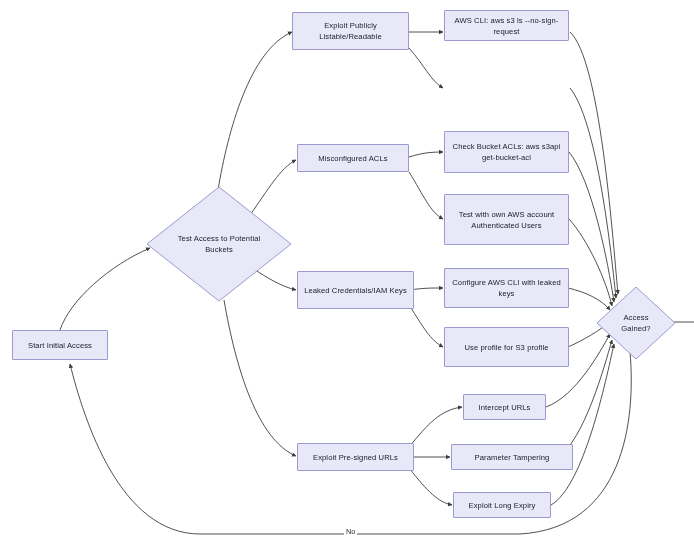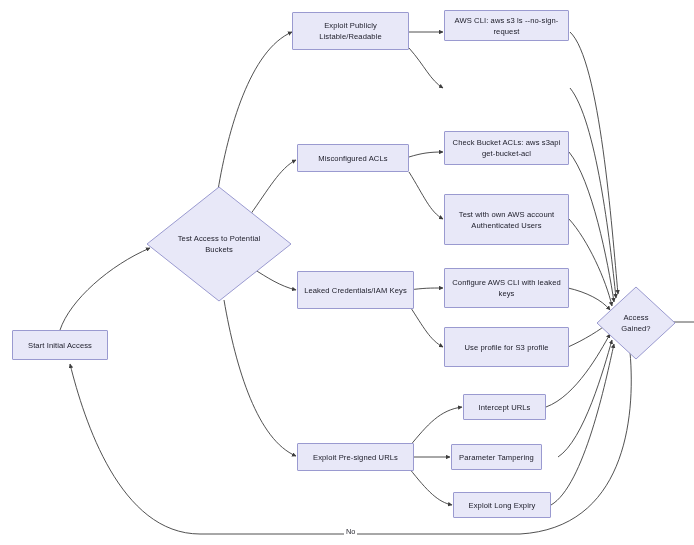--- a/index.html
+++ b/index.html
@@ -141,21 +141,21 @@
 
   <div class="node box" style="left:444px; top:10px; width:125px; height:31px;">
     <span>AWS CLI: aws s3 ls --no-sign-request</span>
   </div>
 
 
   <div class="node box" style="left:297px; top:144px; width:112px; height:28px;">
     <span>Misconfigured ACLs</span>
   </div>
 
-  <div class="node box" style="left:444px; top:131px; width:125px; height:34px;">
+  <div class="node box" style="left:444px; top:131px; width:125px; height:42px;">
     <span>Check Bucket ACLs: aws s3api get-bucket-acl</span>
   </div>
 
   <div class="node box" style="left:444px; top:194px; width:125px; height:51px;">
     <span>Test with own AWS account Authenticated Users</span>
   </div>
 
   <div class="node box" style="left:297px; top:271px; width:117px; height:38px;">
     <span>Leaked Credentials/IAM Keys</span>
   </div>
@@ -169,21 +169,21 @@
   </div>
 
   <div class="node box" style="left:297px; top:443px; width:117px; height:28px;">
     <span>Exploit Pre-signed URLs</span>
   </div>
 
   <div class="node box" style="left:463px; top:394px; width:83px; height:26px;">
     <span>Intercept URLs</span>
   </div>
 
-  <div class="node box" style="left:451px; top:444px; width:91px; height:26px;">
+  <div class="node box" style="left:451px; top:444px; width:122px; height:26px;">
     <span>Parameter Tampering</span>
   </div>
 
   <div class="node box" style="left:453px; top:492px; width:98px; height:26px;">
     <span>Exploit Long Expiry</span>
   </div>
 
   <span class="edge-label" style="left:344px; top:527px;">No</span>
 
 </div>

